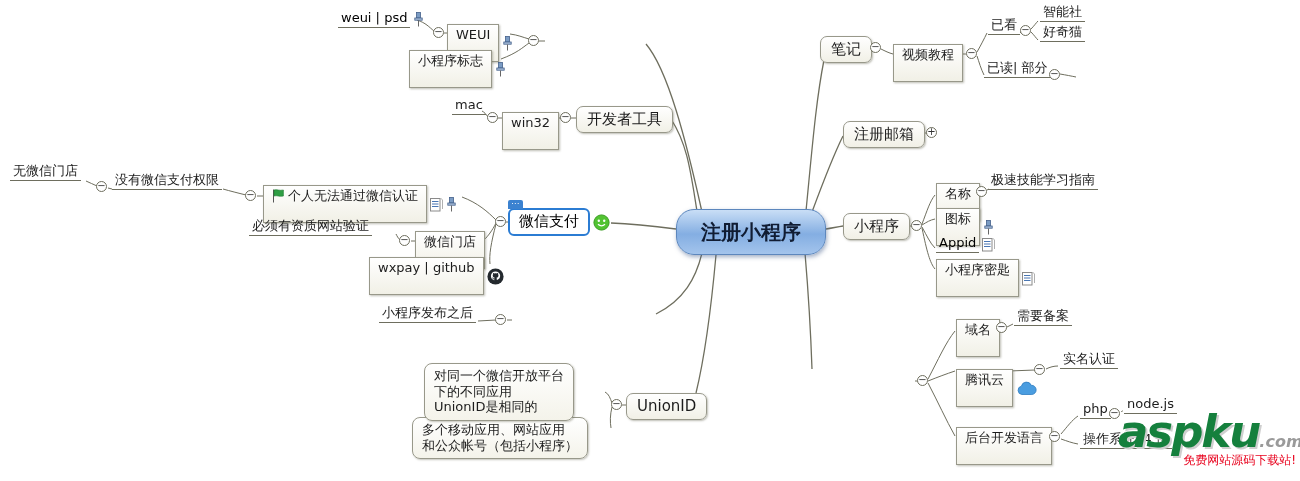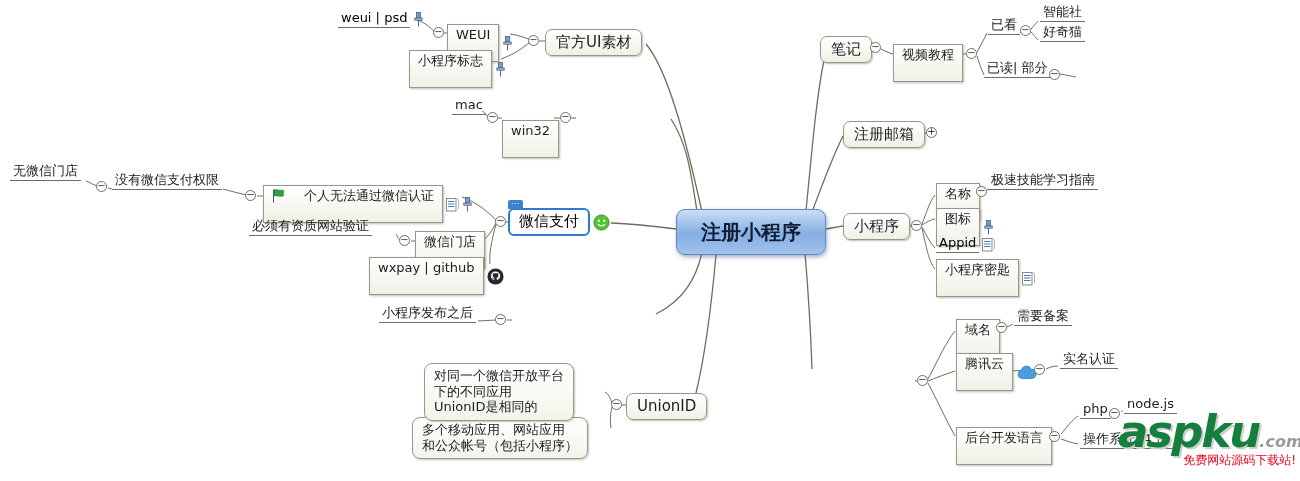--- a/index.html
+++ b/index.html
@@ -10,21 +10,21 @@
   .box{border:1px solid #98988a;border-radius:0;background:linear-gradient(#ffffff,#f1f0e6);
        padding:1px 8px 18px;font-size:13px;line-height:17px;
        box-shadow:1px 1px 2px rgba(110,110,90,.45);color:#1c1c1c;white-space:nowrap;}
   .main{font-size:15px;line-height:20px;padding:2px 10px 3px;border-radius:7px;}
   .leaf{position:absolute;font-size:13px;line-height:16px;border-bottom:1.4px solid #6e6e5e;
         padding:0 3px 1px;color:#1c1c1c;white-space:nowrap;}
   .row{position:absolute;display:flex;align-items:center;gap:3px;}
   .row .leaf-inline{font-size:13px;line-height:16px;border-bottom:1.4px solid #6e6e5e;padding:0 3px 1px;}
   .center-topic{position:absolute;left:676px;top:209px;width:148px;height:44px;
         display:flex;align-items:center;justify-content:center;
-        border:1px solid #5d87bd;border-radius:9px;
+        border:1px solid #5d87bd;border-radius:18px;
         background:linear-gradient(#c9def6,#84aee2 55%,#a3c4ec);
         font-size:20px;font-weight:bold;color:#101c33;
         box-shadow:1px 2px 4px rgba(70,95,140,.5);}
   .sel{position:relative;border:2px solid #2b7cd3;border-radius:6px;background:#fff;
        padding:2px 9px 3px;font-size:15px;line-height:19px;}
   .sel-tab{position:absolute;left:-2px;top:-10px;background:#3b82d0;color:#fff;
        font-size:8px;line-height:8px;padding:0 3px 1px;border-radius:2px 2px 0 0;letter-spacing:1px;}
   .collapse{position:absolute;width:11px;height:11px;box-sizing:border-box;border:1px solid #6e6e5e;
        border-radius:50%;background:#fff;font-size:10px;line-height:8px;text-align:center;
        color:#333;cursor:pointer;z-index:3;}
@@ -112,23 +112,20 @@
     <path d="M1061,434 C1067,427 1072,420 1078,416"></path>
     <path d="M1061,439 C1067,441 1072,443 1078,444"></path>
     <path d="M1110,416 L1110,415"></path>
     <path d="M1121,412 C1122,411 1122,411 1123,411"></path>
   </svg>
 
   <div class="center-topic">
     <span>注册小程序</span>
   </div>
 
-  <div class="node box main" style="left:545px;top:29px">
-    <span>官方UI素材</span>
-  </div>
   <div class="row" style="left:447px;top:24px">
     <span class="box">WEUI</span>
     <svg class="icon" width="11" height="15" viewBox="0 0 11 15">
         <rect x="3.5" y="0.5" width="4" height="5.5" fill="#7b9cc4" stroke="#44608a" stroke-width="0.8"></rect>
         <rect x="1.8" y="6" width="7.4" height="2.2" fill="#a9bfda" stroke="#44608a" stroke-width="0.8"></rect>
         <line x1="5.5" y1="8.5" x2="5.5" y2="14.5" stroke="#666"></line>
       </svg>
   </div>
   <div class="row" style="left:338px;top:10px">
     <span class="leaf-inline">weui | psd</span>
@@ -140,40 +137,43 @@
   </div>
   <div class="row" style="left:409px;top:50px">
     <span class="box">小程序标志</span>
     <svg class="icon" width="11" height="15" viewBox="0 0 11 15">
         <rect x="3.5" y="0.5" width="4" height="5.5" fill="#7b9cc4" stroke="#44608a" stroke-width="0.8"></rect>
         <rect x="1.8" y="6" width="7.4" height="2.2" fill="#a9bfda" stroke="#44608a" stroke-width="0.8"></rect>
         <line x1="5.5" y1="8.5" x2="5.5" y2="14.5" stroke="#666"></line>
       </svg>
   </div>
 
-  <div class="node box" style="left:502px;top:120px">
+  <div class="node box main" style="left:576px;top:106px">
+    <span>开发者工具</span>
+  </div>
+  <div class="node box" style="left:502px;top:112px">
     <span>win32</span>
   </div>
   <div class="leaf" style="left:452px;top:97px">mac</div>
 
   <div class="row" style="left:508px;top:208px">
     <span class="sel">
       <span class="sel-tab">⋯</span>
       <span>微信支付</span>
     </span>
     <svg class="icon" width="17" height="17" viewBox="0 0 17 17">
         <circle cx="8.5" cy="8.5" r="7.6" fill="#52c332" stroke="#3a9c22"></circle>
         <circle cx="5.8" cy="6.8" r="1.2" fill="#fff"></circle>
         <circle cx="11.2" cy="6.8" r="1.2" fill="#fff"></circle>
         <path d="M5 10.3 Q8.5 13.3 12 10.3" stroke="#fff" stroke-width="1.3" fill="none"></path>
       </svg>
   </div>
 
   <div class="row" style="left:263px;top:185px">
-    <span class="box" style="display:inline-flex;align-items:center;gap:20px;">
+    <span class="box" style="display:inline-flex;align-items:center;gap:4px;">
       <svg class="icon" width="12" height="14" viewBox="0 0 12 14">
           <line x1="1.5" y1="0.5" x2="1.5" y2="13.5" stroke="#555"></line>
           <path d="M2 1 C5 0,7 2,11.4 1 L11.4 7 C7 8,5 6,2 7 Z" fill="#2f9e44" stroke="#1e7a30" stroke-width="0.6"></path>
         </svg>
       <span>个人无法通过微信认证</span>
     </span>
     <svg class="icon" width="13" height="15" viewBox="0 0 13 15">
         <rect x="0.5" y="1.5" width="9.5" height="12.5" fill="#fff" stroke="#8a8a8a"></rect>
         <line x1="2" y1="4.5" x2="8.5" y2="4.5" stroke="#4a77b4"></line>
         <line x1="2" y1="7" x2="8.5" y2="7" stroke="#4a77b4"></line>
@@ -259,21 +259,21 @@
         <line x1="2" y1="7" x2="8.5" y2="7" stroke="#4a77b4"></line>
         <line x1="2" y1="9.5" x2="8.5" y2="9.5" stroke="#4a77b4"></line>
         <path d="M10.5 1 L12.5 3 L12.5 12" fill="none" stroke="#b0b0b0"></path>
       </svg>
   </div>
 
   <div class="node box" style="left:956px;top:319px">
     <span>域名</span>
   </div>
   <div class="leaf" style="left:1014px;top:308px">需要备案</div>
-  <div class="row" style="left:956px;top:353px">
+  <div class="row" style="left:956px;top:369px">
     <span class="box">腾讯云</span>
     <svg class="icon" width="22" height="15" viewBox="0 0 22 15">
         <path d="M6 13.5 a4.2 4.2 0 0 1 -.6 -8.3 A5.2 5.2 0 0 1 15.3 4.3 A3.8 3.8 0 0 1 15.8 13.5 Z" fill="#4a9de0" stroke="#2e7cc0" stroke-width="0.8"></path>
       </svg>
   </div>
   <div class="leaf" style="left:1060px;top:351px">实名认证</div>
   <div class="node box" style="left:956px;top:427px">
     <span>后台开发语言</span>
   </div>
   <div class="leaf" style="left:1080px;top:401px">php</div>

